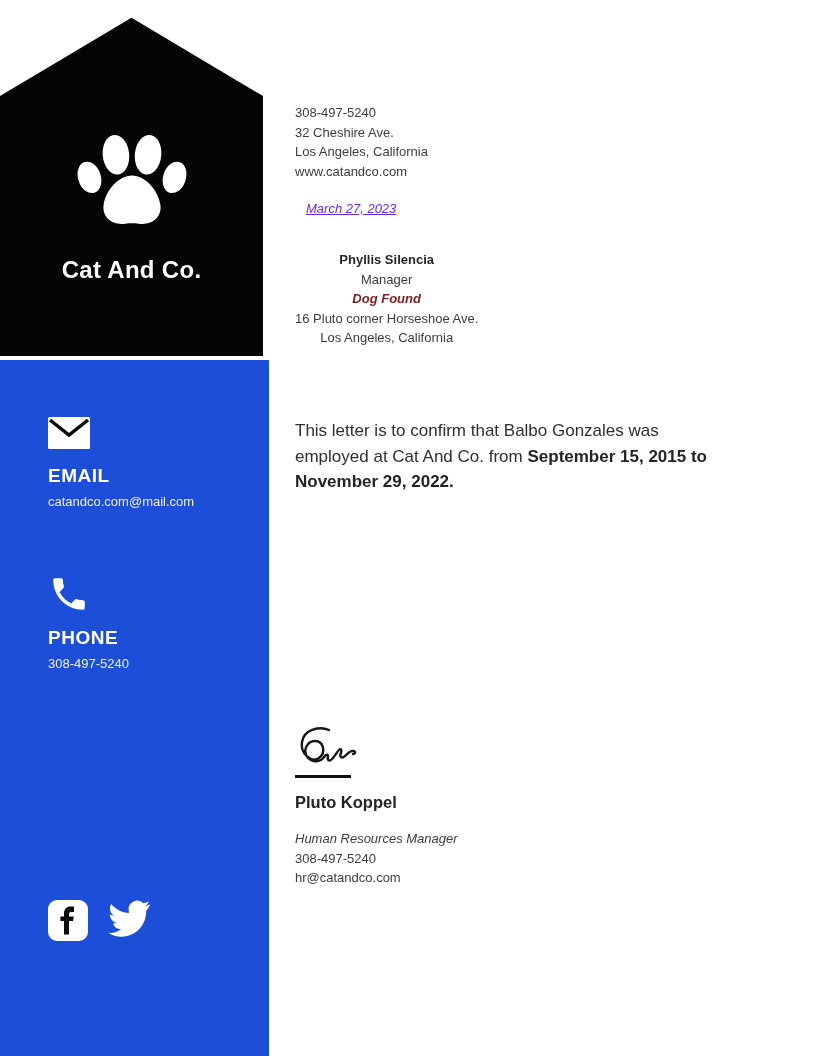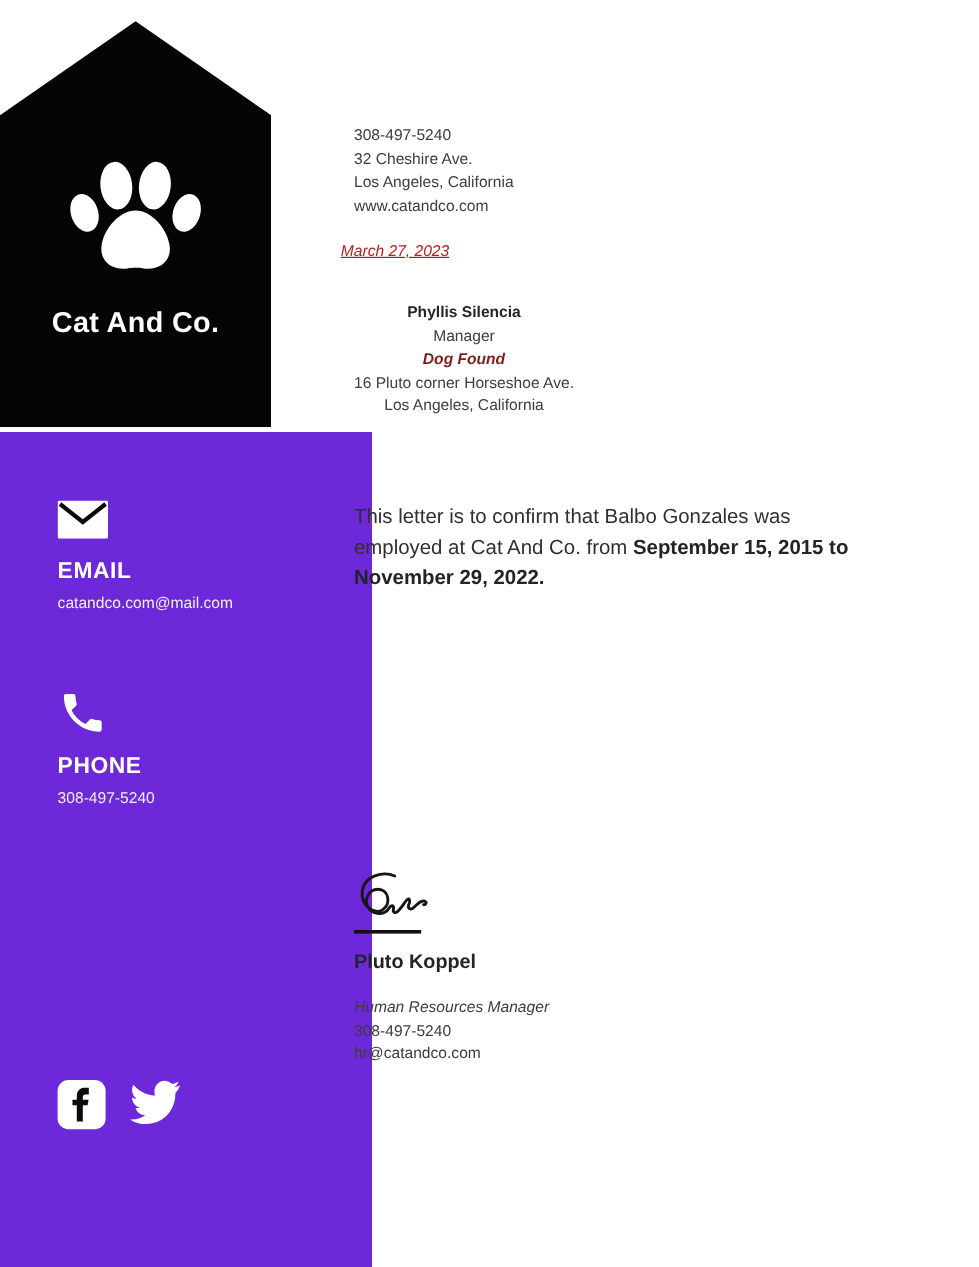--- a/index.html
+++ b/index.html
@@ -2,47 +2,47 @@
 <html><head>
 <meta charset="utf-8">
 <style>
   html,body{margin:0;padding:0;background:#ffffff;}
   .page{
     position:relative;width:816px;height:1056px;background:#ffffff;overflow:hidden;
     font-family:"Liberation Sans", sans-serif;color:#2f2f2f;
   }
   
   .logo-block{
-    position:absolute;left:0;top:0;width:226px;height:356px;background:#050505;
+    position:absolute;left:0;top:0;width:263px;height:356px;background:#050505;
     clip-path:polygon(0 27%, 50% 5%, 100% 27%, 100% 100%, 0 100%);
   }
   .paw-wrap{position:absolute;left:50%;top:132px;transform:translateX(-50%);}
   .logo-name{
     position:absolute;left:0;top:256px;width:100%;text-align:center;
     color:#ffffff;font-size:24px;font-weight:600;letter-spacing:.3px;
   }
   
   .sidebar{
-    position:absolute;left:0;top:360px;width:310px;height:696px;background:#6d28d9;color:#ffffff;
+    position:absolute;left:0;top:360px;width:269px;height:696px;background:#1d4ed8;color:#ffffff;
   }
   .side-section{position:absolute;left:48px;}
   .sec-email{top:57px;}
   .sec-phone{top:213px;}
   .side-icon{display:block;}
   .side-label{font-size:19px;font-weight:700;letter-spacing:.5px;color:#ffffff;margin-top:12px;}
   .side-value{font-size:13px;color:#efefef;margin-top:7px;}
   .sec-phone .side-label{margin-top:8px;}
   .social{position:absolute;left:48px;top:535px;display:flex;align-items:center;gap:14px;}
   .fb-badge{width:40px;height:41px;background:#ffffff;border-radius:9px;position:relative;}
   .tagline{position:absolute;left:48px;top:615px;font-size:13.5px;line-height:15.5px;color:#f0f0f0;}
   
   .header-contact{position:absolute;left:295px;top:103px;font-size:13px;line-height:19.5px;color:#3d3d3d;}
   .date-line{
-    position:absolute;left:284px;top:201px;font-size:13px;font-style:italic;
-    text-decoration:underline;color:#b91c1c;
+    position:absolute;left:306px;top:201px;font-size:13px;font-style:italic;
+    text-decoration:underline;color:#6d28d9;
   }
   .recipient{position:absolute;left:295px;top:250px;font-size:13px;line-height:19.5px;color:#3d3d3d;text-align:center;}
   .recipient .r-name{font-weight:700;color:#262626;}
   .recipient .r-company{font-weight:700;font-style:italic;color:#7f1d1d;}
   .letter{position:absolute;left:295px;top:418px;width:434px;font-size:17px;line-height:25.5px;color:#2f2f2f;}
   .letter .salutation{font-weight:700;color:#242424;margin:0 0 25px 0;}
   .letter p{margin:0 0 25px 0;}
   .letter .b{font-weight:700;color:#242424;}
   .sig-scribble{position:absolute;left:292px;top:722px;}
   .sig-line{position:absolute;left:295px;top:775px;width:56px;height:3px;background:#111111;}

